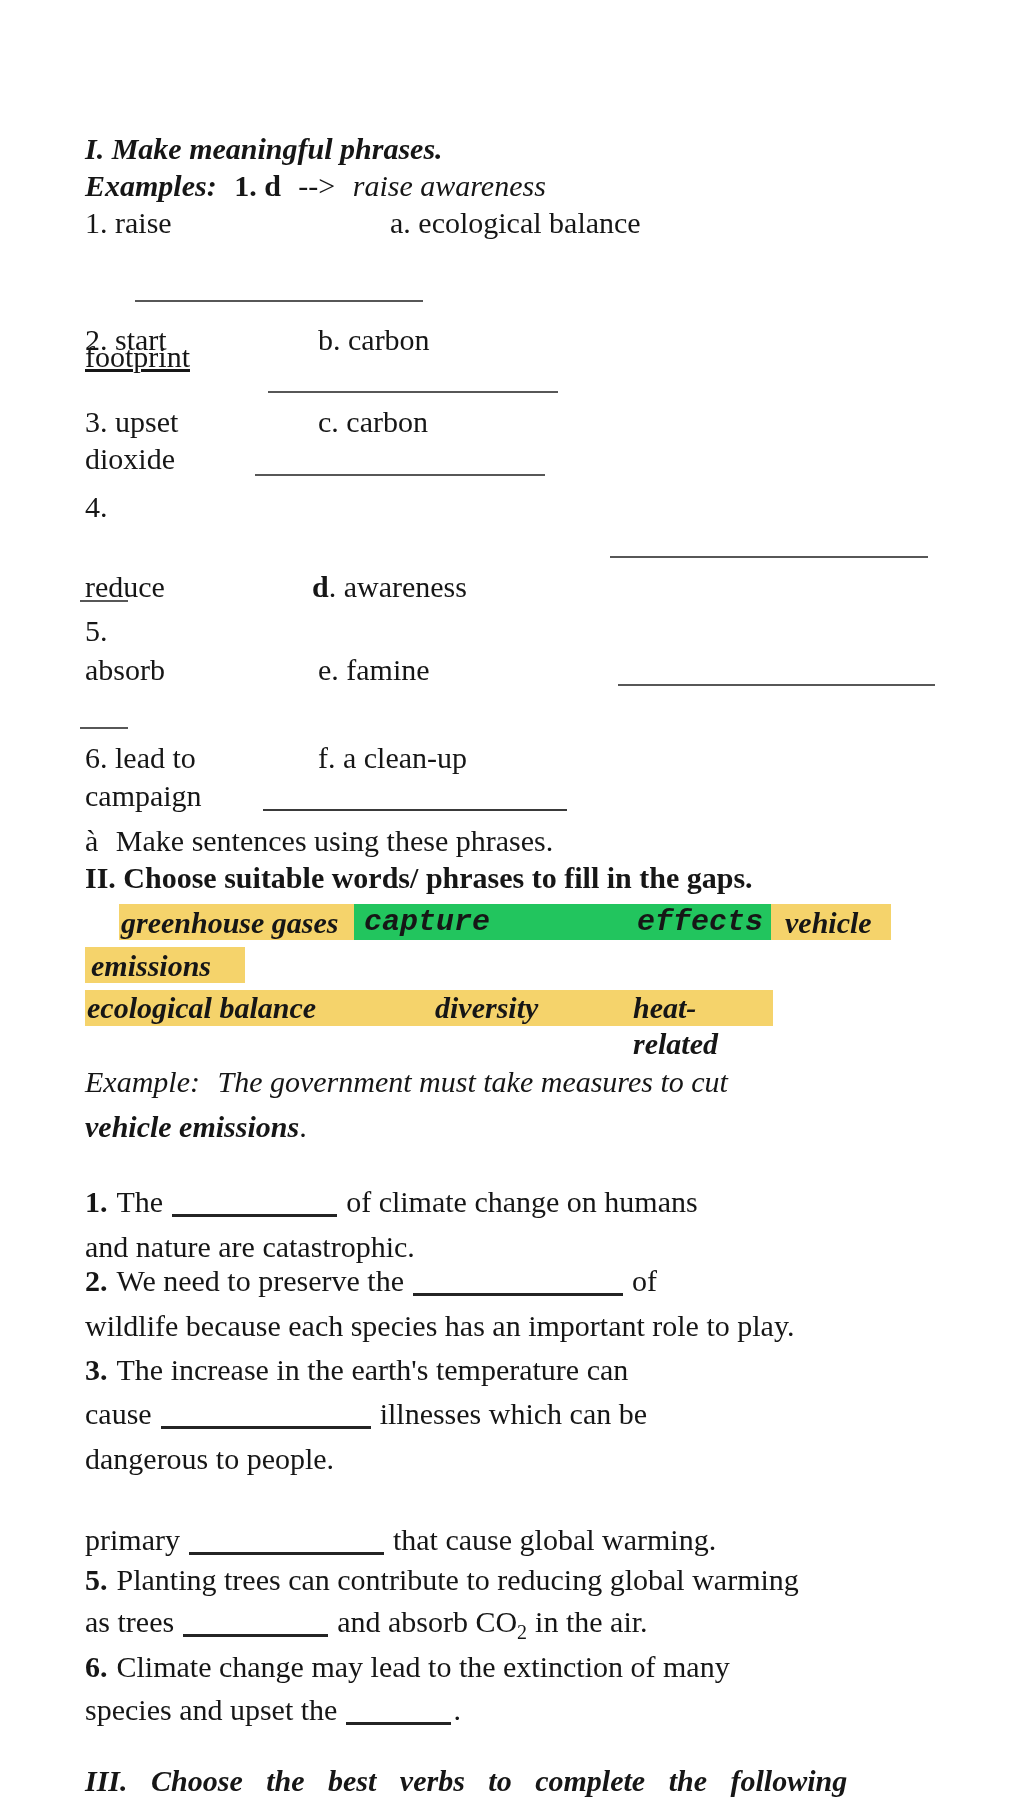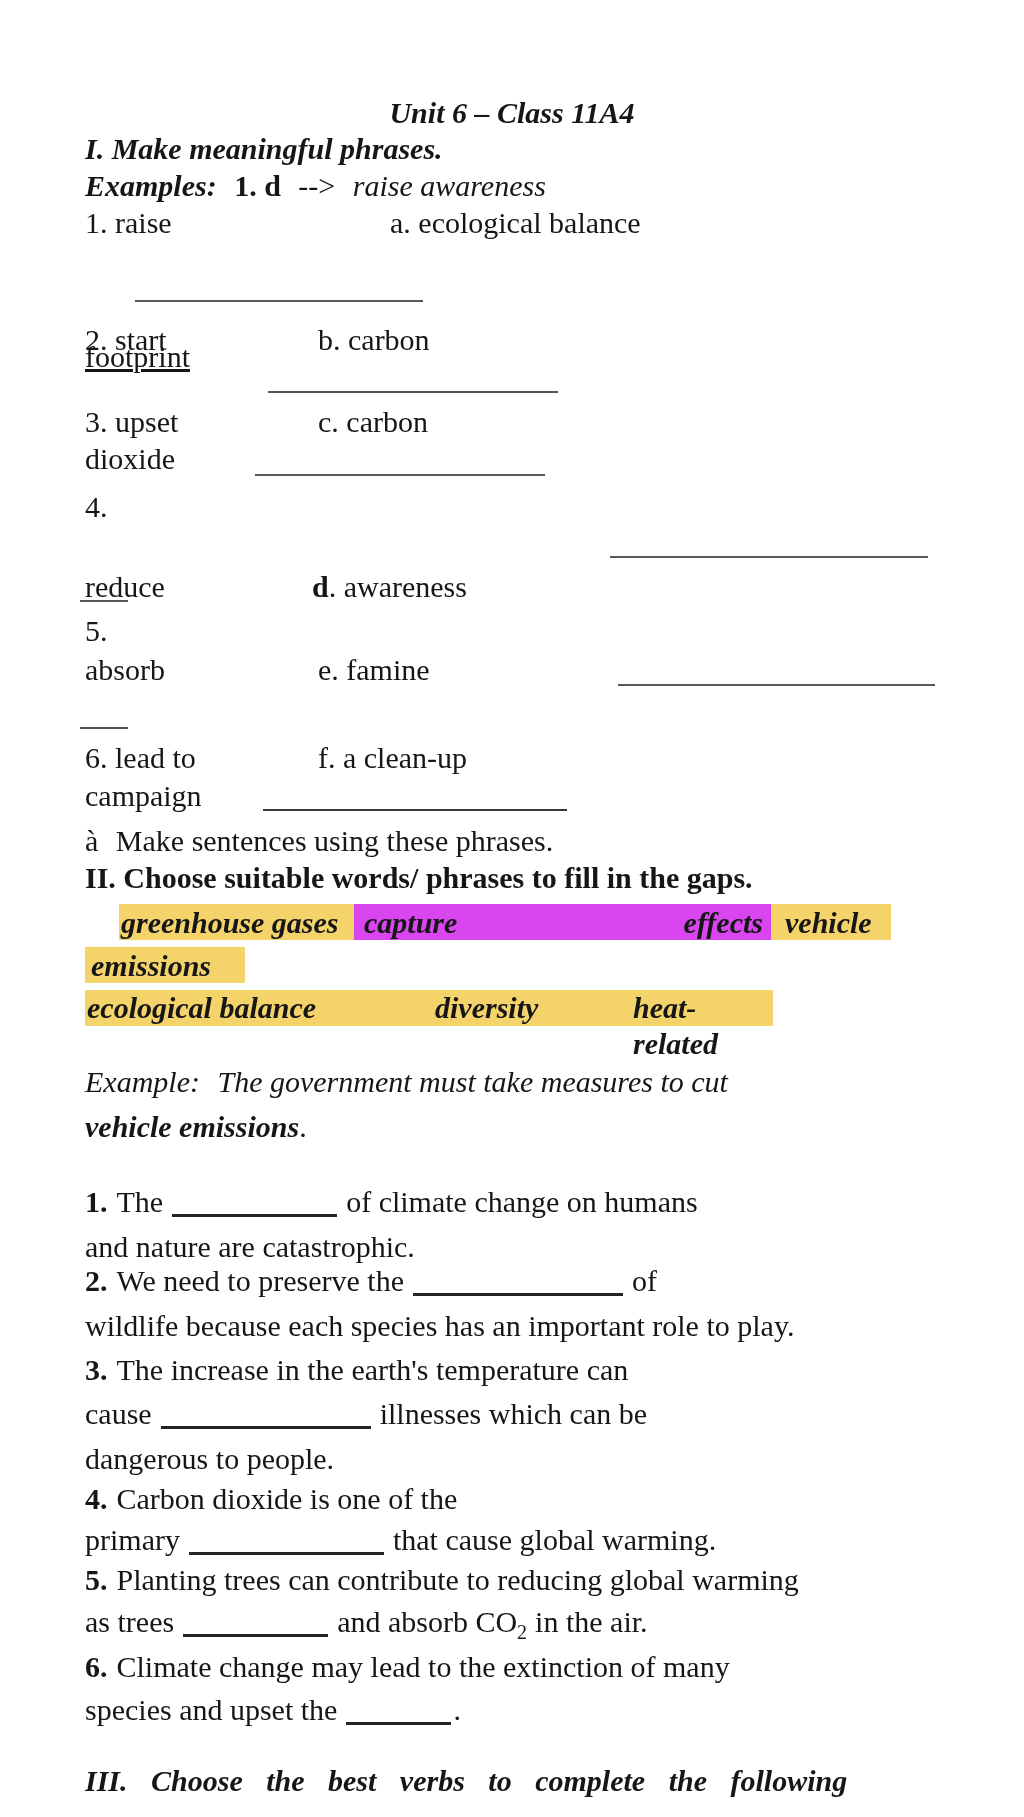--- a/index.html
+++ b/index.html
@@ -21,34 +21,33 @@
   .bi{font-weight:700;font-style:italic;}
   .mr{margin-right:10px;}
   .num{font-weight:700;margin-right:9px;}
   .ul{position:absolute;height:0;border-bottom:2px solid #575757;}
   .gap{display:inline-block;height:24px;border-bottom:3px solid #242424;
        margin:0 9px -5px 9px;}
   .gap.tight{margin-right:2px;}
   .wb{position:absolute;height:36px;display:flex;align-items:center;
       font-weight:700;font-style:italic;}
   .light{background:#F5D36B;}
-  .dark{background:#d946ef;}
+  .dark{background:#22c55e;font-family:Liberation Mono, monospace;}
   .seg{height:36px;display:flex;align-items:center;}
   .spread{justify-content:space-between;padding:0 8px 0 10px;box-sizing:border-box;}
   .bankrow3 span{position:absolute;top:0;line-height:36px;}
   .just{word-spacing:16px;}
   .clip{overflow:hidden;height:11px;}
   sub.small{font-size:20px;}
 </style>
 </head>
 <body>
 
 <div id="page">
 
-  <div class="l bi" style="top:94px;left:0;width:1024px;text-align:center;">Unit 6 – Class 11A4</div>
 
   <div class="l bi" style="top:130px;left:85px;">I. Make meaningful phrases.</div>
 
   <div class="l" style="top:167px;left:85px;">
     <span class="bi mr">Examples:</span>
     <span class="b mr">1. d</span>
     <span class="mr">--&gt;</span>
     <span class="i">raise awareness</span>
   </div>
 
@@ -138,23 +137,20 @@
   <div class="l" style="top:1307px;left:85px;">wildlife because each species has an important role to play.</div>
 
   <div class="l" style="top:1351px;left:85px;">
     <span class="num">3.</span><span>The increase in the earth's temperature can</span>
   </div>
   <div class="l" style="top:1395px;left:85px;">
     <span>cause</span><span class="gap" style="width:210px;"></span><span>illnesses which can be</span>
   </div>
   <div class="l" style="top:1440px;left:85px;">dangerous to people.</div>
 
-  <div class="l" style="top:1480px;left:85px;">
-    <span class="num">4.</span><span>Carbon dioxide is one of the</span>
-  </div>
   <div class="l" style="top:1521px;left:85px;">
     <span>primary</span><span class="gap" style="width:195px;"></span><span>that cause global warming.</span>
   </div>
 
   <div class="l" style="top:1561px;left:85px;">
     <span class="num">5.</span><span>Planting trees can contribute to reducing global warming</span>
   </div>
   <div class="l" style="top:1603px;left:85px;">
     <span>as trees</span><span class="gap" style="width:145px;"></span><span>and absorb CO</span><sub class="small">2</sub><span style="margin-left:8px;">in the air.</span>
   </div>

